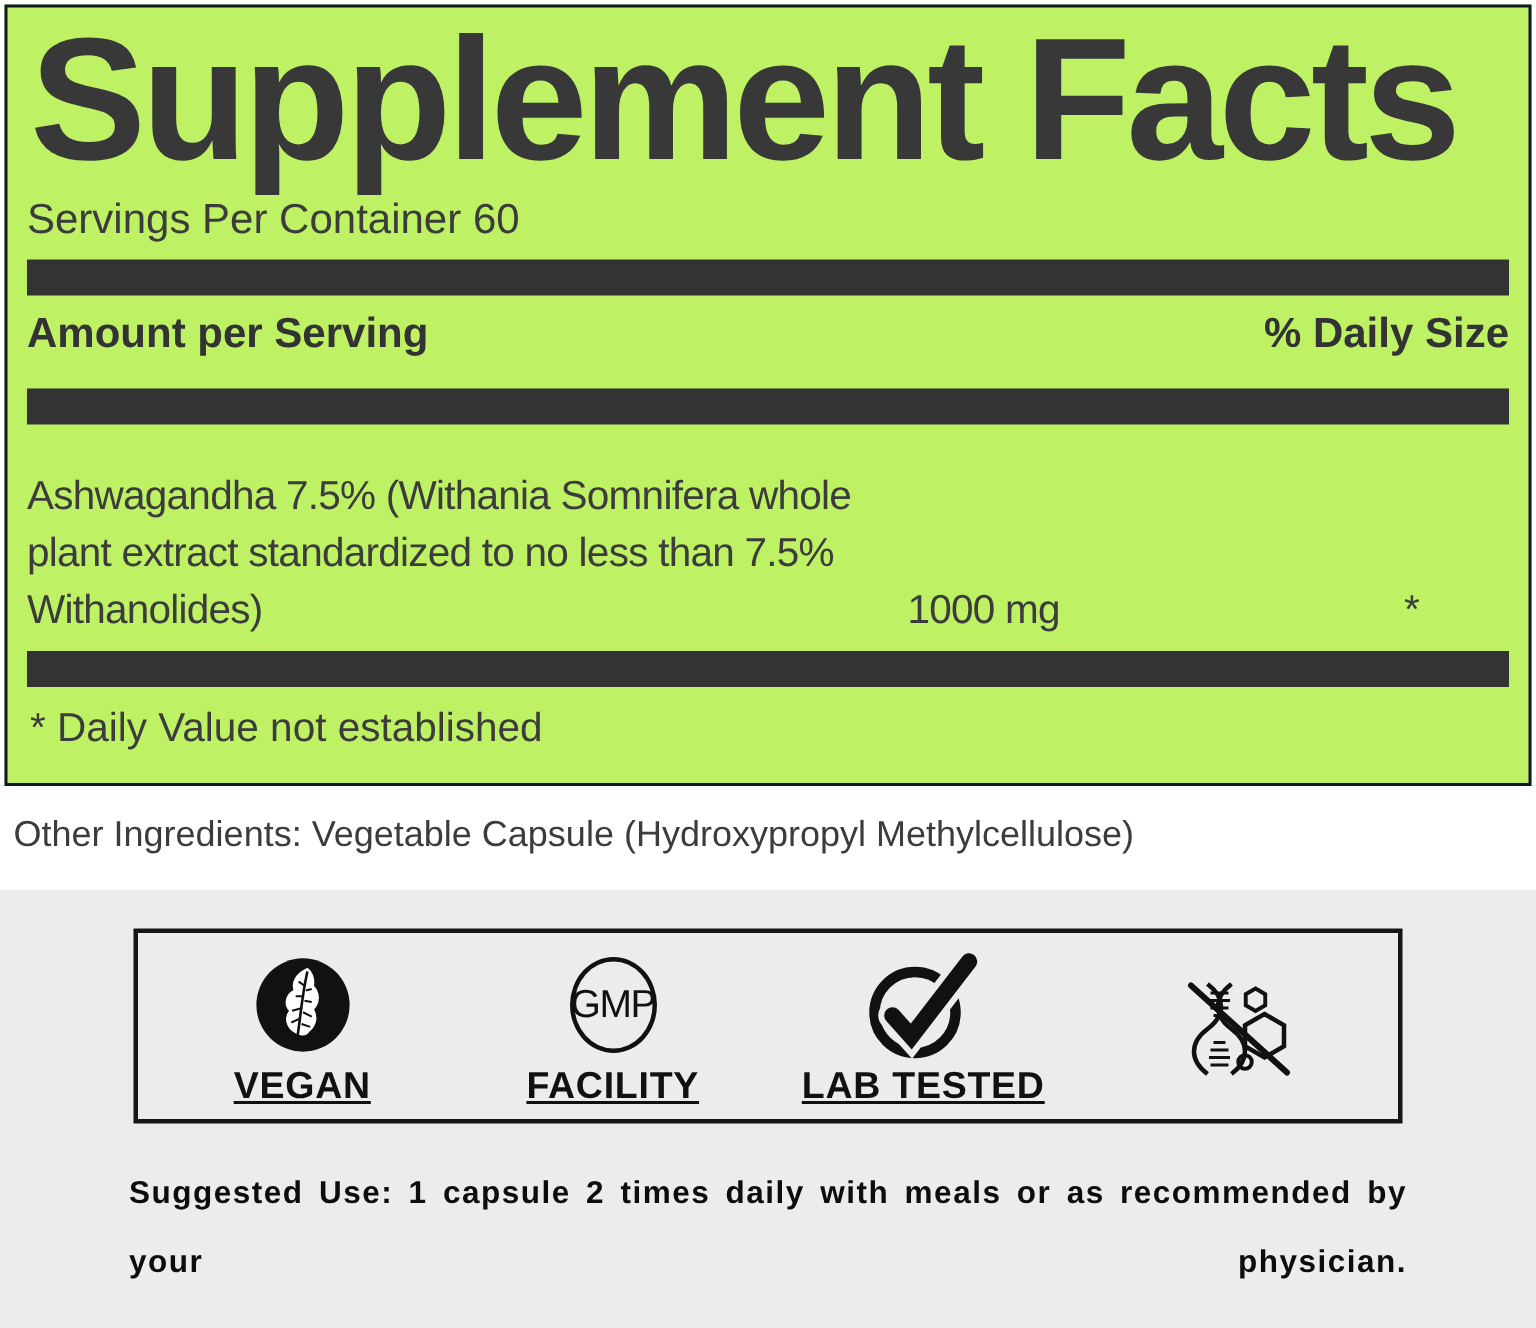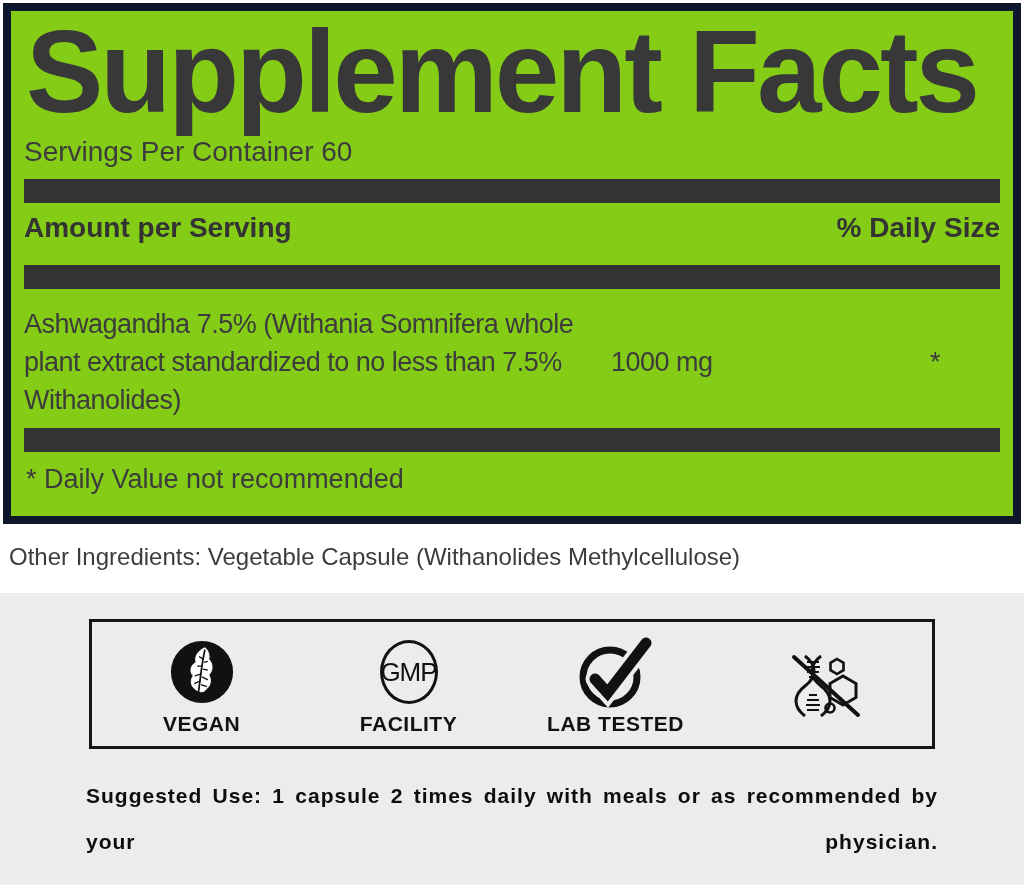--- a/index.html
+++ b/index.html
@@ -6,43 +6,43 @@
   body{
     width:1024px;height:885px;background:#ffffff;
     font-family:"Liberation Sans","DejaVu Sans",sans-serif;
     color:#3a3a3a;overflow:hidden;position:relative;
   }
   
   .facts-panel{
     box-sizing:border-box;
     margin:3px 3px 0 3px;
     width:1018px;height:521px;
-    border:8px solid #0f172a;
-    background:#84cc16;
+    border:2px solid #0f172a;
+    background:#bef264;
     padding:0 13px;
     overflow:hidden;
   }
   .sf-title{
     font-size:116px;font-weight:bold;letter-spacing:-3px;
     line-height:1.0;color:#383838;
     margin:3px 0 0 2px;white-space:nowrap;
   }
   .serving-block{margin-top:2px;}
   .serving-line{font-size:28px;line-height:39px;color:#3c3c3c;}
   .bar{height:24px;background:#333333;}
   .bar-1{margin-top:8px;}
   .bar-3{margin-top:5px;}
   .col-header-row{
     display:flex;justify-content:space-between;align-items:baseline;
     padding:8px 0 20px 0;font-size:28px;font-weight:bold;
     line-height:34px;color:#333333;
   }
   .ingredient-row{
-    display:flex;align-items:center;
-    padding:16px 0 4px 0;
+    display:flex;align-items:flex-end;
+    padding:28px 0 4px 0;
     font-size:27px;letter-spacing:-0.5px;line-height:38px;color:#3c3c3c;
   }
   .ing-name{width:575px;}
   .ing-amount{margin-left:12px;white-space:nowrap;}
   .ing-dv{margin-left:auto;width:130px;text-align:center;}
   .footnote{font-size:27px;line-height:30px;padding:12px 0 0 2px;color:#3c3c3c;}
   
   .other-ingredients{
     margin:18px 0 0 9px;font-size:24px;line-height:30px;color:#3c3c3c;
   }
@@ -65,22 +65,22 @@
     height:72px;display:flex;align-items:center;justify-content:center;
   }
   .gmp-circle{
     box-sizing:border-box;width:58px;height:64px;
     border:3px solid #111111;border-radius:50%;
     display:flex;align-items:center;justify-content:center;
     font-size:26px;font-weight:normal;letter-spacing:-1px;color:#111111;
     white-space:nowrap;overflow:visible;
   }
   .badge-label{
-    margin-top:4px;font-size:21px;font-weight:bold;letter-spacing:0.5px;
-    color:#111111;white-space:nowrap;
+    margin-top:4px;font-size:25px;font-weight:bold;letter-spacing:0.5px;
+    color:#111111;white-space:nowrap;text-decoration:underline;
   }
   .suggested-use{
     width:852px;margin:24px auto 0 auto;
     font-size:21px;font-weight:bold;letter-spacing:1px;
     line-height:46px;color:#0d0d0d;
     text-align:justify;text-align-last:justify;
   }
 </style>
 </head>
 <body>
@@ -102,24 +102,24 @@
   <div class="bar bar-2"></div>
 
   <div class="ingredient-row">
     <div class="ing-name">Ashwagandha 7.5% (Withania Somnifera whole plant extract standardized to no less than 7.5% Withanolides)</div>
     <div class="ing-amount">1000 mg</div>
     <div class="ing-dv">*</div>
   </div>
 
   <div class="bar bar-3"></div>
 
-  <div class="footnote">* Daily Value not recommended</div>
+  <div class="footnote">* Daily Value not established</div>
 </div>
 
-<div class="other-ingredients">Other Ingredients: Vegetable Capsule (Withanolides Methylcellulose)</div>
+<div class="other-ingredients">Other Ingredients: Vegetable Capsule (Hydroxypropyl Methylcellulose)</div>
 
 <div class="gray-section">
 
   <div class="badges-box">
 
     <div class="badge">
       <div class="badge-icon">
         <svg width="68" height="68" viewBox="0 0 70 70">
           <circle cx="35" cy="35" r="32" fill="#111111"></circle>
           <path d="M38 10 C31 13 27 19 29 25 C23 28 22 35 26 39 C22 44 24 51 30 54 C33 56 37 56 39 53 C44 49 45 43 42 38 C47 33 46 26 42 22 C43 17 41 12 38 10 Z" fill="#ffffff" stroke="#ffffff" stroke-width="1"></path>

